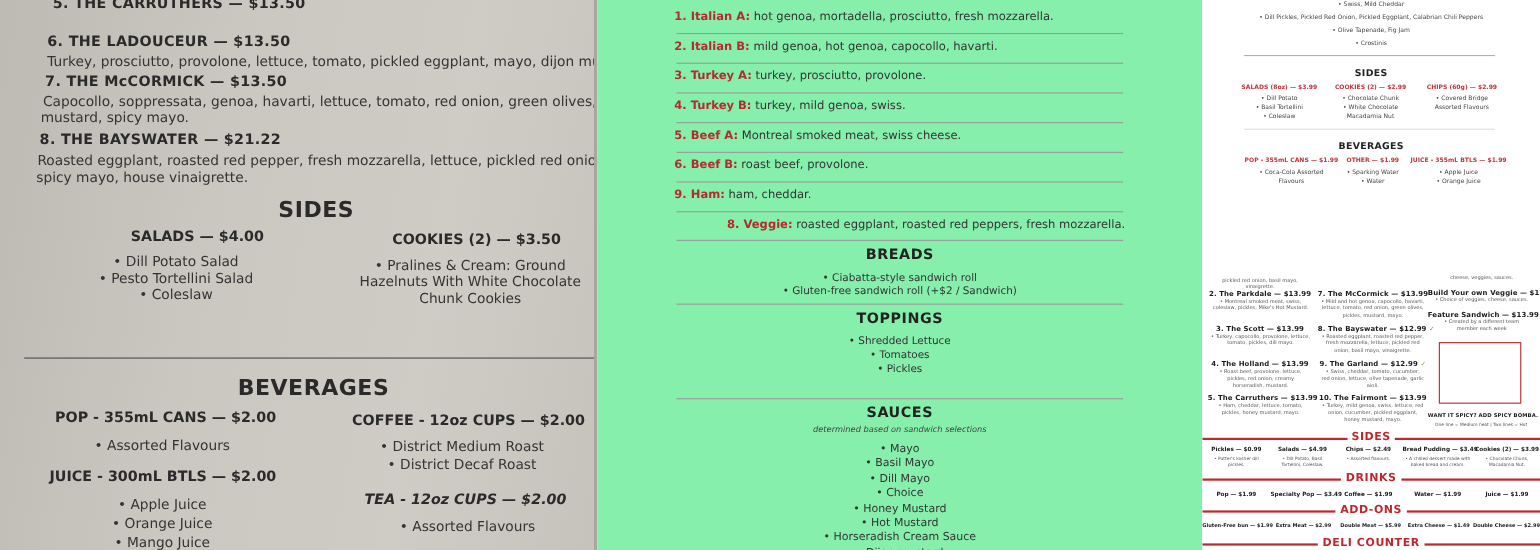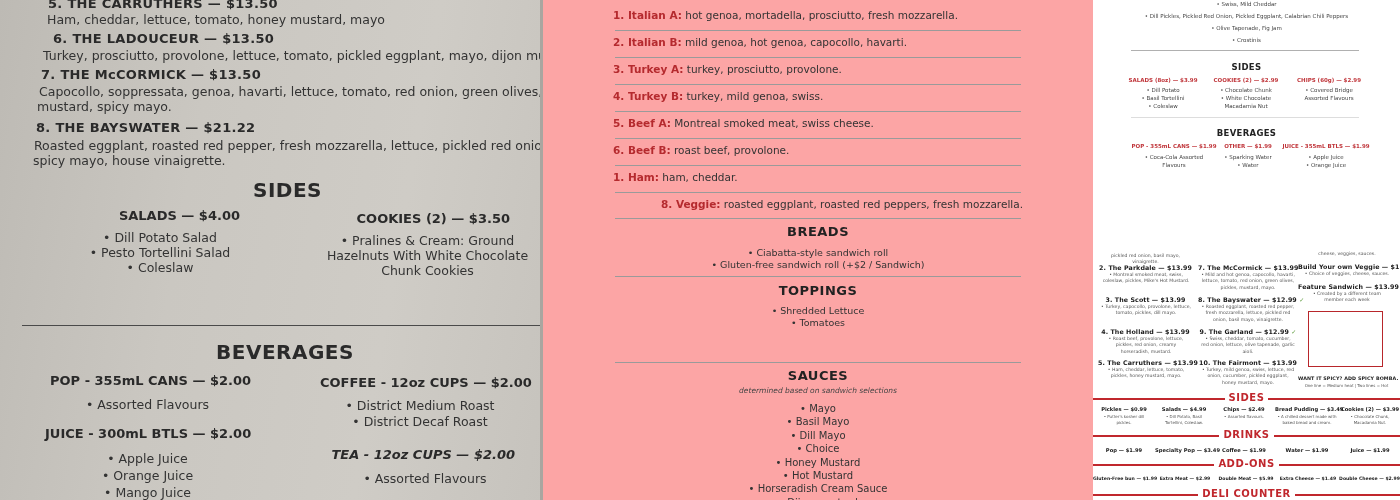--- a/index.html
+++ b/index.html
@@ -14,21 +14,21 @@
   }
   #p1 .item-title { position: absolute; font-weight: bold; font-size: 13px; letter-spacing: 0.3px; white-space: nowrap; }
   #p1 .item-desc { position: absolute; font-size: 12.5px; line-height: 17px; color: #333; }
   #p1 .sec-title { position: absolute; font-weight: bold; font-size: 20px; letter-spacing: 0.5px; text-align: center; }
   #p1 .sub-title { position: absolute; font-weight: bold; font-size: 13px; text-align: right; white-space: nowrap; }
   #p1 .bullets { position: absolute; text-align: center; font-size: 12.5px; line-height: 15px; color: #333; }
   #p1 .rule { position: absolute; left: 22px; right: 0; top: 325px; height: 1px; background: #4a4a4a; }
   #p1 .right-edge { position: absolute; right: 0; top: 0; bottom: 0; width: 3px; background: #a9a6a0; }
 
   
-  #p2 { position: absolute; left: 543px; top: 0; width: 550px; height: 500px; background: #fca5a5; overflow: hidden; }
+  #p2 { position: absolute; left: 543px; top: 0; width: 550px; height: 500px; background: #86efac; overflow: hidden; }
   #p2 .sw-row { position: absolute; left: 70px; width: 410px; font-size: 10.5px; color: #333; white-space: nowrap; }
   #p2 .sw-row .lbl { color: #b52a2e; font-weight: bold; }
   #p2 .hr { position: absolute; left: 72px; width: 406px; height: 1px; background: #9a9a9a; }
   #p2 .h { position: absolute; left: 72px; width: 406px; text-align: center; font-weight: bold; font-size: 13px; letter-spacing: 0.5px; color: #222; }
   #p2 .c { position: absolute; left: 72px; width: 406px; text-align: center; font-size: 9.5px; line-height: 12.3px; color: #333; }
   #p2 .note { font-style: italic; font-size: 7.5px; color: #444; }
 
   
   #p3 { position: absolute; left: 1093px; top: 0; width: 307px; height: 245px; background: #fff; overflow: hidden; }
   #p3 .tiny { position: absolute; text-align: center; font-size: 5.5px; line-height: 8px; color: #444; }
@@ -46,23 +46,22 @@
   #p4 .band .ttl { position: absolute; left: 0; width: 307px; top: 0; text-align: center; font-weight: bold; font-size: 10px; color: #c0272d; letter-spacing: 0.5px; }
   #p4 .band .ttl span { background: #fff; padding: 0 4px; }
   #p4 .pl { position: absolute; font-weight: bold; font-size: 5.2px; color: #1a1a1a; white-space: nowrap; text-align: center; }
   #p4 .redbox { position: absolute; left: 215px; top: 66px; width: 75px; height: 56px; border: 1.5px solid #b8262b; }
 </style>
 </head>
 <body>
 
 <div id="p1">
   <div class="item-title" style="left:48px;top:-4px;">5. THE CARRUTHERS — $13.50</div>
-  <div class="item-desc" style="left:47px;top:11px;">Ham, cheddar, lettuce, tomato, honey mustard, mayo</div>
-
-  <div class="item-title" style="left:53px;top:31px;text-align:center;">6. THE LADOUCEUR — $13.50</div>
+
+  <div class="item-title" style="left:43px;top:31px;text-align:center;">6. THE LADOUCEUR — $13.50</div>
   <div class="item-desc" style="left:43px;top:47px;white-space:nowrap;">Turkey, prosciutto, provolone, lettuce, tomato, pickled eggplant, mayo, dijon mustard.</div>
 
   <div class="item-title" style="left:41px;top:67px;">7. THE McCORMICK — $13.50</div>
   <div class="item-desc" style="left:39px;top:83px;white-space:nowrap;">Capocollo, soppressata, genoa, havarti, lettuce, tomato, red onion, green olives, pickles,</div>
   <div class="item-desc" style="left:37px;top:98px;">mustard, spicy mayo.</div>
 
   <div class="item-title" style="left:36px;top:120px;">8. THE BAYSWATER — $21.22</div>
   <div class="item-desc" style="left:34px;top:137px;white-space:nowrap;">Roasted eggplant, roasted red pepper, fresh mozzarella, lettuce, pickled red onion, pesto,</div>
   <div class="item-desc" style="left:33px;top:152px;">spicy mayo, house vinaigrette.</div>
 
@@ -111,36 +110,37 @@
   <div class="sw-row" style="top:36px;"><span class="lbl">2. Italian B:</span><span> mild genoa, hot genoa, capocollo, havarti.</span></div>
   <div class="hr" style="top:57px;"></div>
   <div class="sw-row" style="top:63px;"><span class="lbl">3. Turkey A:</span><span> turkey, prosciutto, provolone.</span></div>
   <div class="hr" style="top:84px;"></div>
   <div class="sw-row" style="top:90px;"><span class="lbl">4. Turkey B:</span><span> turkey, mild genoa, swiss.</span></div>
   <div class="hr" style="top:111px;"></div>
   <div class="sw-row" style="top:117px;"><span class="lbl">5. Beef A:</span><span> Montreal smoked meat, swiss cheese.</span></div>
   <div class="hr" style="top:138px;"></div>
   <div class="sw-row" style="top:144px;"><span class="lbl">6. Beef B:</span><span> roast beef, provolone.</span></div>
   <div class="hr" style="top:165px;"></div>
-  <div class="sw-row" style="top:171px;"><span class="lbl">1. Ham:</span><span> ham, cheddar.</span></div>
+  <div class="sw-row" style="top:171px;"><span class="lbl">9. Ham:</span><span> ham, cheddar.</span></div>
   <div class="hr" style="top:192px;"></div>
   <div class="sw-row" style="top:198px;text-align:right;"><span class="lbl">8. Veggie:</span><span> roasted eggplant, roasted red peppers, fresh mozzarella.</span></div>
   <div class="hr" style="top:218px;"></div>
 
   <div class="h" style="top:224px;">BREADS</div>
   <div class="c" style="top:247px;">
     <div>• Ciabatta-style sandwich roll</div>
     <div>• Gluten-free sandwich roll (+$2 / Sandwich)</div>
   </div>
   <div class="hr" style="top:276px;"></div>
 
   <div class="h" style="top:283px;">TOPPINGS</div>
   <div class="c" style="top:305px;">
     <div>• Shredded Lettuce</div>
     <div>• Tomatoes</div>
+    <div>• Pickles</div>
   </div>
   <div class="hr" style="top:362px;"></div>
 
   <div class="h" style="top:368px;">SAUCES</div>
   <div class="c note" style="top:385px;">determined based on sandwich selections</div>
   <div class="c" style="top:402px;line-height:13.4px;font-size:10px;">
     <div>• Mayo</div>
     <div>• Basil Mayo</div>
     <div>• Dill Mayo</div>
     <div>• Choice</div>

